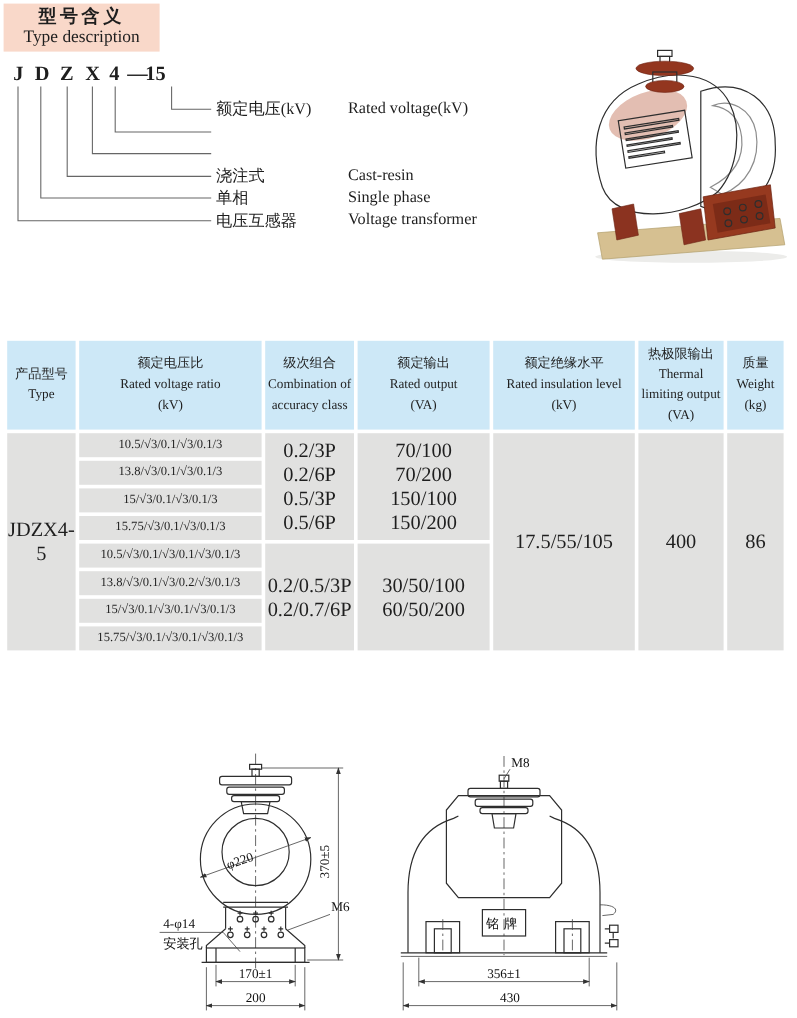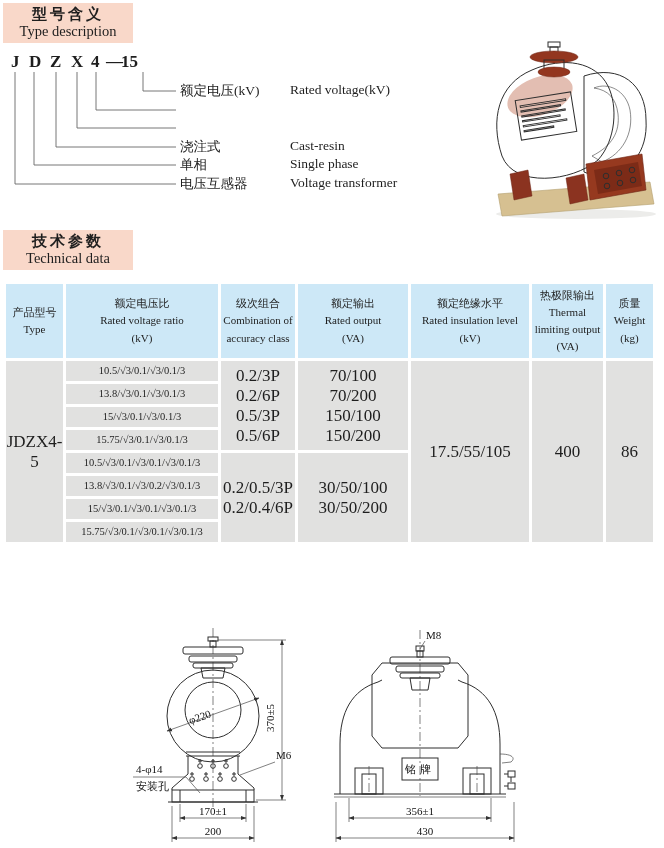--- a/index.html
+++ b/index.html
@@ -125,24 +125,20 @@
     <g fill="#2c0f06" stroke="none">
       <circle cx="118" cy="140" r="2.8"></circle>
         <circle cx="131" cy="137" r="2.8"></circle>
         <circle cx="144" cy="134" r="2.8"></circle>
       <circle cx="119" cy="150" r="2.8"></circle>
         <circle cx="132" cy="147" r="2.8"></circle>
         <circle cx="145" cy="144" r="2.8"></circle>
     </g>
   </svg>
 
-  <section class="sec-hdr" style="top:230px">
-    <div class="sec-zh">技术参数</div>
-    <div class="sec-en">Technical data</div>
-  </section>
 
   <table class="tbl">
     <colgroup>
       <col style="width:57px">
         <col style="width:152px">
         <col style="width:74px">
       <col style="width:110px">
         <col style="width:118px">
         <col style="width:71px">
         <col style="width:47px">
@@ -191,23 +187,23 @@
         </tr>
     <tr>
           <td class="ratio">15/√3/0.1/√3/0.1/3</td>
         </tr>
     <tr>
           <td class="ratio">15.75/√3/0.1/√3/0.1/3</td>
         </tr>
     <tr>
       <td class="ratio">10.5/√3/0.1/√3/0.1/√3/0.1/3</td>
       <td rowspan="4">0.2/0.5/3P
-0.2/0.4/6P</td>
+0.2/0.7/6P</td>
       <td rowspan="4">30/50/100
-30/50/200</td>
+60/50/200</td>
     </tr>
     <tr>
           <td class="ratio">13.8/√3/0.1/√3/0.2/√3/0.1/3</td>
         </tr>
     <tr>
           <td class="ratio">15/√3/0.1/√3/0.1/√3/0.1/3</td>
         </tr>
     <tr>
           <td class="ratio">15.75/√3/0.1/√3/0.1/√3/0.1/3</td>
         </tr>

